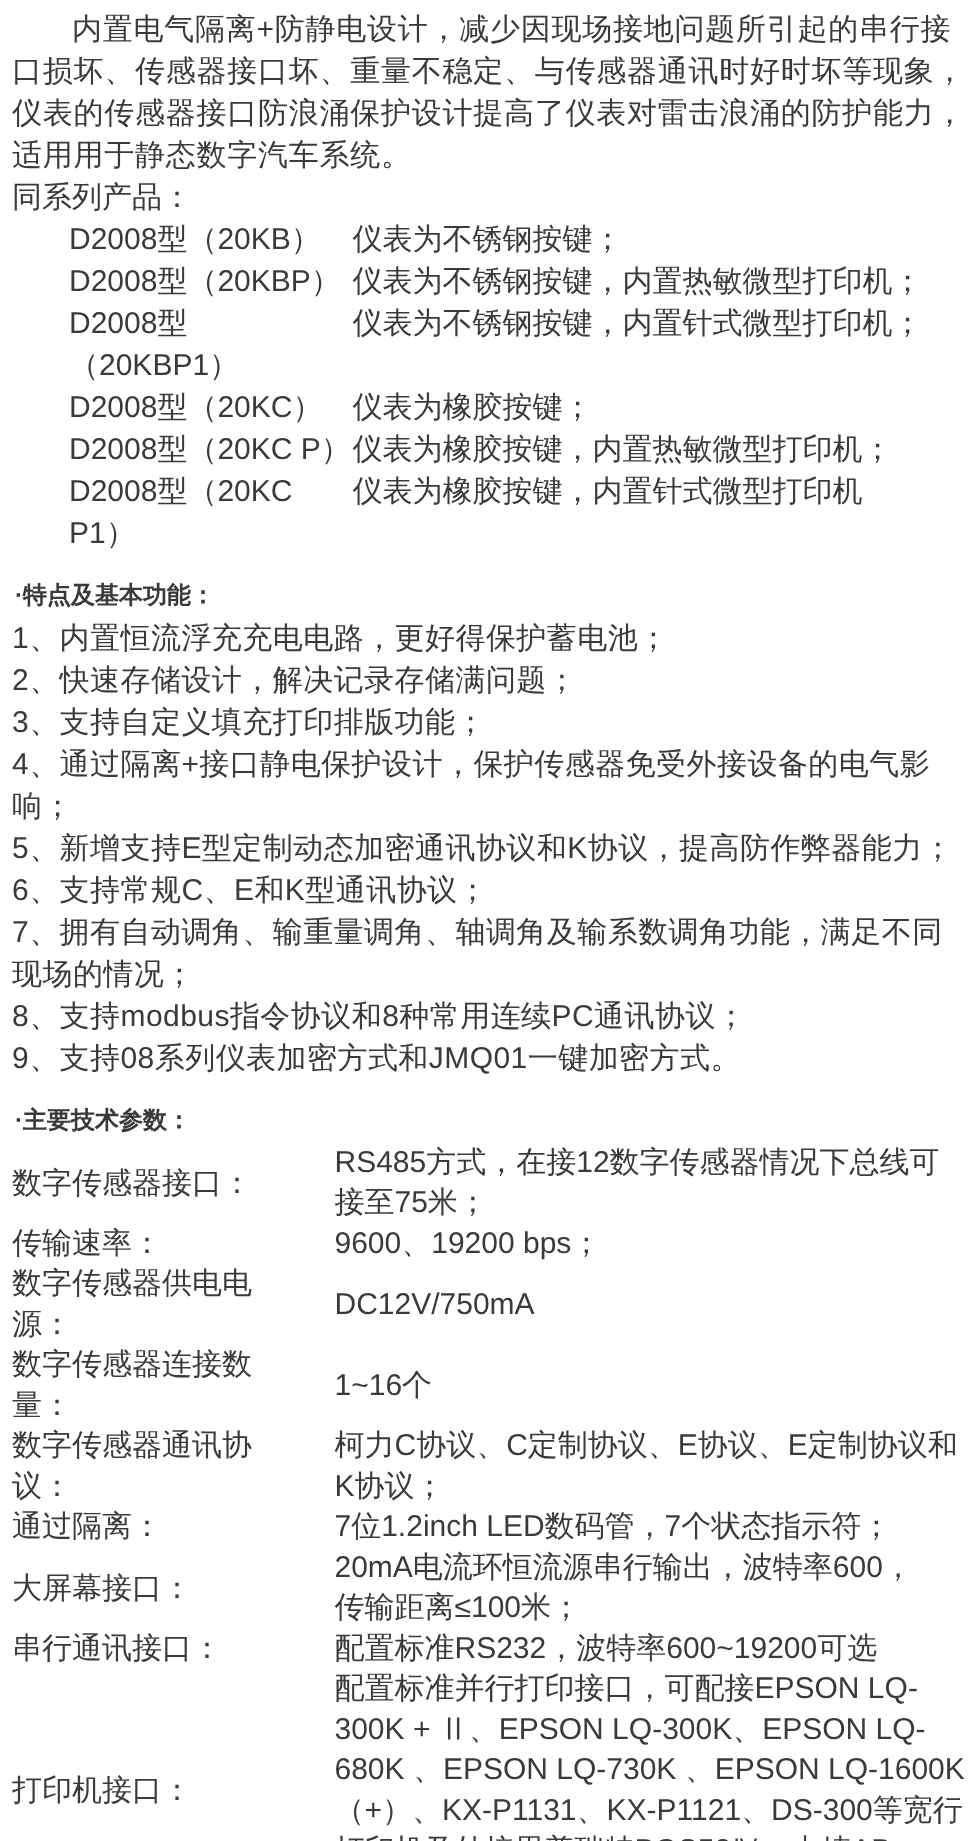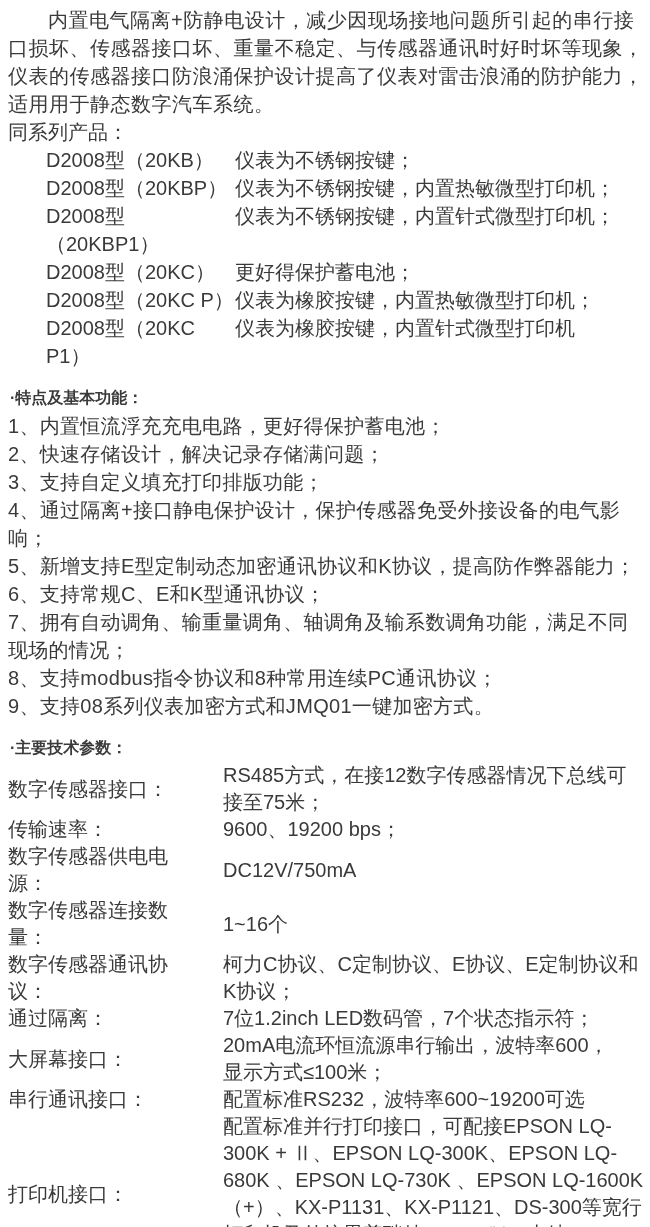--- a/index.html
+++ b/index.html
@@ -89,21 +89,21 @@
     <div class="product-row">
       <span class="product-model">D2008型（20KBP）</span>
       <span class="product-desc">仪表为不锈钢按键，内置热敏微型打印机；</span>
     </div>
     <div class="product-row">
       <span class="product-model">D2008型（20KBP1）</span>
       <span class="product-desc">仪表为不锈钢按键，内置针式微型打印机；</span>
     </div>
     <div class="product-row">
       <span class="product-model">D2008型（20KC）</span>
-      <span class="product-desc">更好得保护蓄电池；</span>
+      <span class="product-desc">仪表为橡胶按键；</span>
     </div>
     <div class="product-row">
       <span class="product-model">D2008型（20KC P）</span>
       <span class="product-desc">仪表为橡胶按键，内置热敏微型打印机；</span>
     </div>
     <div class="product-row">
       <span class="product-model">D2008型（20KC P1）</span>
       <span class="product-desc">仪表为橡胶按键，内置针式微型打印机</span>
     </div>
   </div>
@@ -145,21 +145,21 @@
       <span class="spec-label">数字传感器通讯协议：</span>
       <span class="spec-value">柯力C协议、C定制协议、E协议、E定制协议和K协议；</span>
     </div>
     <div class="spec-row">
       <span class="spec-label">通过隔离：</span>
       <span class="spec-value">7位1.2inch LED数码管，7个状态指示符；</span>
     </div>
     <div class="spec-row">
       <span class="spec-label">大屏幕接口：</span>
       <span class="spec-value">20mA电流环恒流源串行输出，波特率600，
-显示方式≤100米；</span>
+传输距离≤100米；</span>
     </div>
     <div class="spec-row">
       <span class="spec-label">串行通讯接口：</span>
       <span class="spec-value">配置标准RS232，波特率600~19200可选</span>
     </div>
     <div class="spec-row">
       <span class="spec-label">打印机接口：</span>
       <span class="spec-value">配置标准并行打印接口，可配接EPSON LQ-300K + Ⅱ、EPSON LQ-300K、EPSON LQ-680K 、EPSON LQ-730K 、EPSON LQ-1600K（+）、KX-P1131、KX-P1121、DS-300等宽行打印机及外接思普瑞特POS58Ⅳ，中崎AB-300K打印机。</span>
     </div>
 

